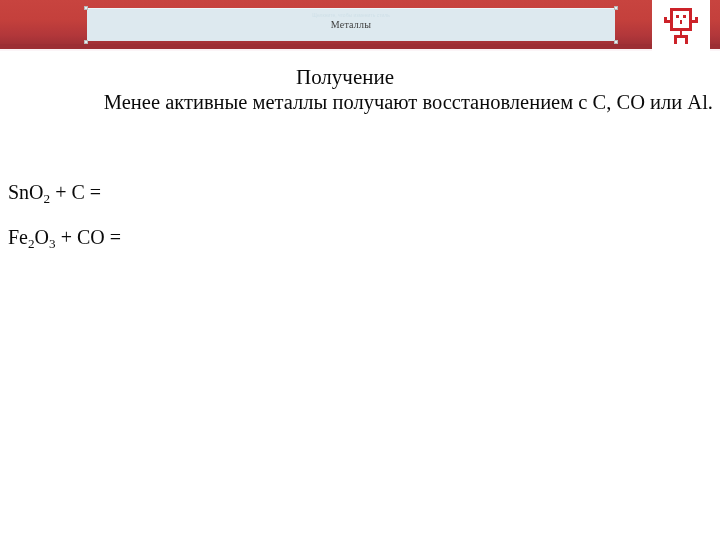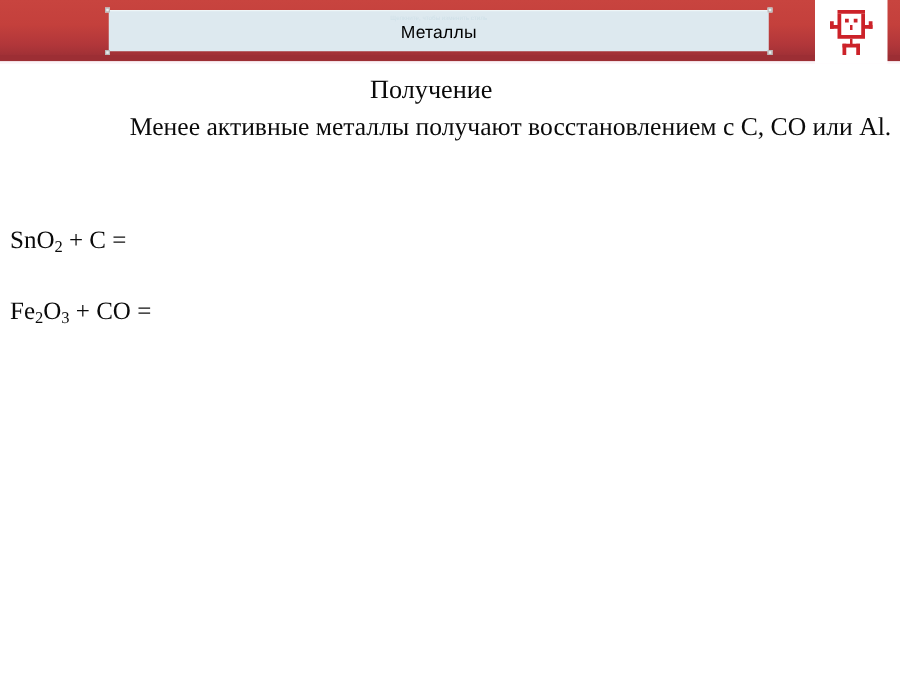--- a/index.html
+++ b/index.html
@@ -64,23 +64,23 @@
     width: 528px;
     height: 33px;
     background: #dde9ef;
     border-top: 1px solid #eef6f8;
     box-sizing: border-box;
     display: flex;
     align-items: center;
     justify-content: center;
   }
   .title-text {
-    font-family: Liberation Sans, sans-serif;
-    font-size: 14px;
-    color: #000000;
+    font-family: Liberation Serif, serif;
+    font-size: 10px;
+    color: #404040;
     letter-spacing: 0.2px;
     line-height: 1;
     white-space: nowrap;
   }
   
   .title-ghost {
     position: absolute;
     left: 0;
     right: 0;
     top: 3px;
@@ -125,21 +125,21 @@
     position: absolute;
     left: 0;
     top: 51px;
     width: 720px;
     height: 489px;
   }
 
   .subtitle {
     position: absolute;
     left: 0;
-    top: 10px;
+    top: 16px;
     width: 690px;
     text-align: center;
     font-family: "Liberation Serif", serif;
     font-size: 21px;
     color: #0a0a0a;
     line-height: 1;
   }
 
   .para {
     position: absolute;
@@ -161,21 +161,21 @@
     color: #0a0a0a;
     line-height: 1;
     white-space: nowrap;
   }
   .eq sub {
     font-size: 0.66em;
     vertical-align: -0.28em;
     line-height: 0;
   }
   .eq-1 { top: 131px; }
-  .eq-2 { top: 188px; text-align: right; }
+  .eq-2 { top: 176px; text-align: right; }
   .eq-3 { top: 274px; }
 </style>
 </head>
 <body>
 
 <div id="slide">
 
   <div class="header-band"></div>
   <div class="header-band-edge"></div>
   <div class="header-band-shadow"></div>

